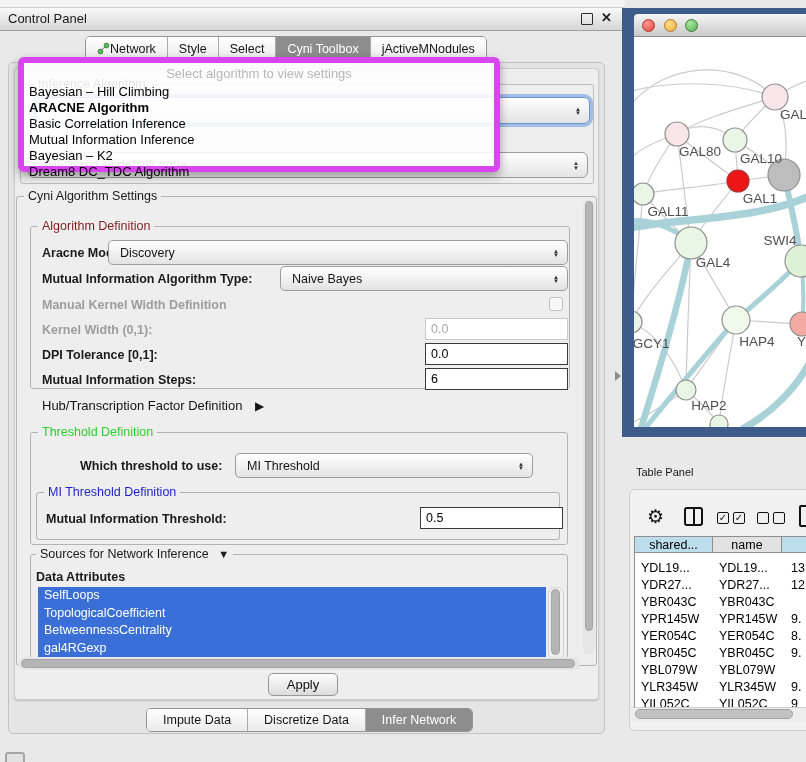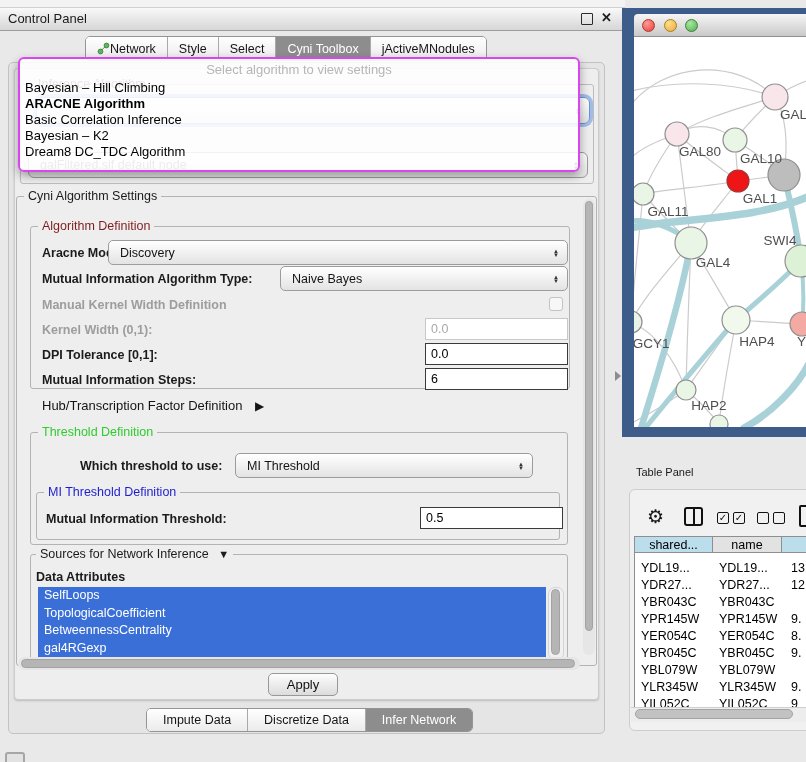--- a/index.html
+++ b/index.html
@@ -31,22 +31,22 @@
   .fld{position:absolute;box-sizing:border-box;background:#fff;border:1px solid #3a3a3a;
        font-family:"Liberation Sans",sans-serif;font-size:12.5px;text-align:left;padding:10px 5px;z-index:2;}
   .fld.off{border-color:#c8c8c8;color:#a9a9a9;}
   .combo{position:absolute;box-sizing:border-box;background:linear-gradient(#ffffff,#e3e3e3);
        border:1px solid #9c9c9c;border-radius:5px;font-size:12.5px;display:flex;align-items:center;
        padding:0 24px 0 11px;z-index:2;white-space:nowrap;}
   .carr{position:absolute;right:8px;top:50%;transform:translateY(-50%);display:flex;flex-direction:column;
        align-items:center;color:#333;font-size:6px;line-height:4.5px;}
   .chk{position:absolute;box-sizing:border-box;width:14px;height:14px;border:1px solid #c2c2c2;border-radius:3px;background:#f7f7f7;z-index:2;}
   
-  .popup{position:absolute;left:18px;top:57px;width:562px;height:115px;background:rgba(255,255,255,0.87);
-       border:2px solid #d946ef;border-radius:6px;box-shadow:0 4px 10px rgba(0,0,0,0.35);z-index:50;box-sizing:border-box;}
+  .popup{position:absolute;left:18px;top:57px;width:482px;height:115px;background:rgba(255,255,255,0.87);
+       border:6px solid #d946ef;border-radius:6px;box-shadow:0 4px 10px rgba(0,0,0,0.35);z-index:50;box-sizing:border-box;}
   .popup-ph{height:18px;padding-top:3px;text-align:center;color:#b6b6b6;font-size:13px;}
   .popup-item{height:16px;padding-left:5px;font-size:13px;color:#000;white-space:nowrap;}
   .popup-item.bold{font-weight:bold;}
   
   .sb-track{position:absolute;background:#e6e6e6;border-radius:7px;}
   .sb-thumb{position:absolute;background:#b5b5b5;border:1px solid #a3a3a3;border-radius:5px;box-sizing:border-box;}
   
   .attr-list{position:absolute;left:38px;top:587px;width:508px;height:71px;background:#3b6fd8;z-index:2;overflow:hidden;}
   .attr-item{height:17.5px;line-height:17.5px;padding-left:6px;color:#fff;font-size:12.5px;white-space:nowrap;}
   
@@ -126,20 +126,21 @@
         <span>▲</span>
         <span>▼</span>
       </span>
   </div>
 
   <div class="popup">
     <div class="popup-ph">Select algorithm to view settings</div>
     <div class="popup-item">Bayesian – Hill Climbing</div>
     <div class="popup-item bold">ARACNE Algorithm</div>
     <div class="popup-item">Basic Correlation Inference</div>
+    <div class="popup-item">Mutual Information Inference</div>
     <div class="popup-item">Bayesian – K2</div>
     <div class="popup-item">Dream8 DC_TDC Algorithm</div>
   </div>
 
   <div class="gb" style="left:16px;top:196px;width:581px;height:470px;"></div>
   <div class="gbt" style="left:24px;top:189px;color:#1b1b1b;">Cyni Algorithm Settings</div>
 
   <div class="sb-track" style="left:583px;top:199px;width:12px;height:456px;"></div>
   <div class="sb-thumb" style="left:585px;top:201px;width:8px;height:430px;"></div>
 

